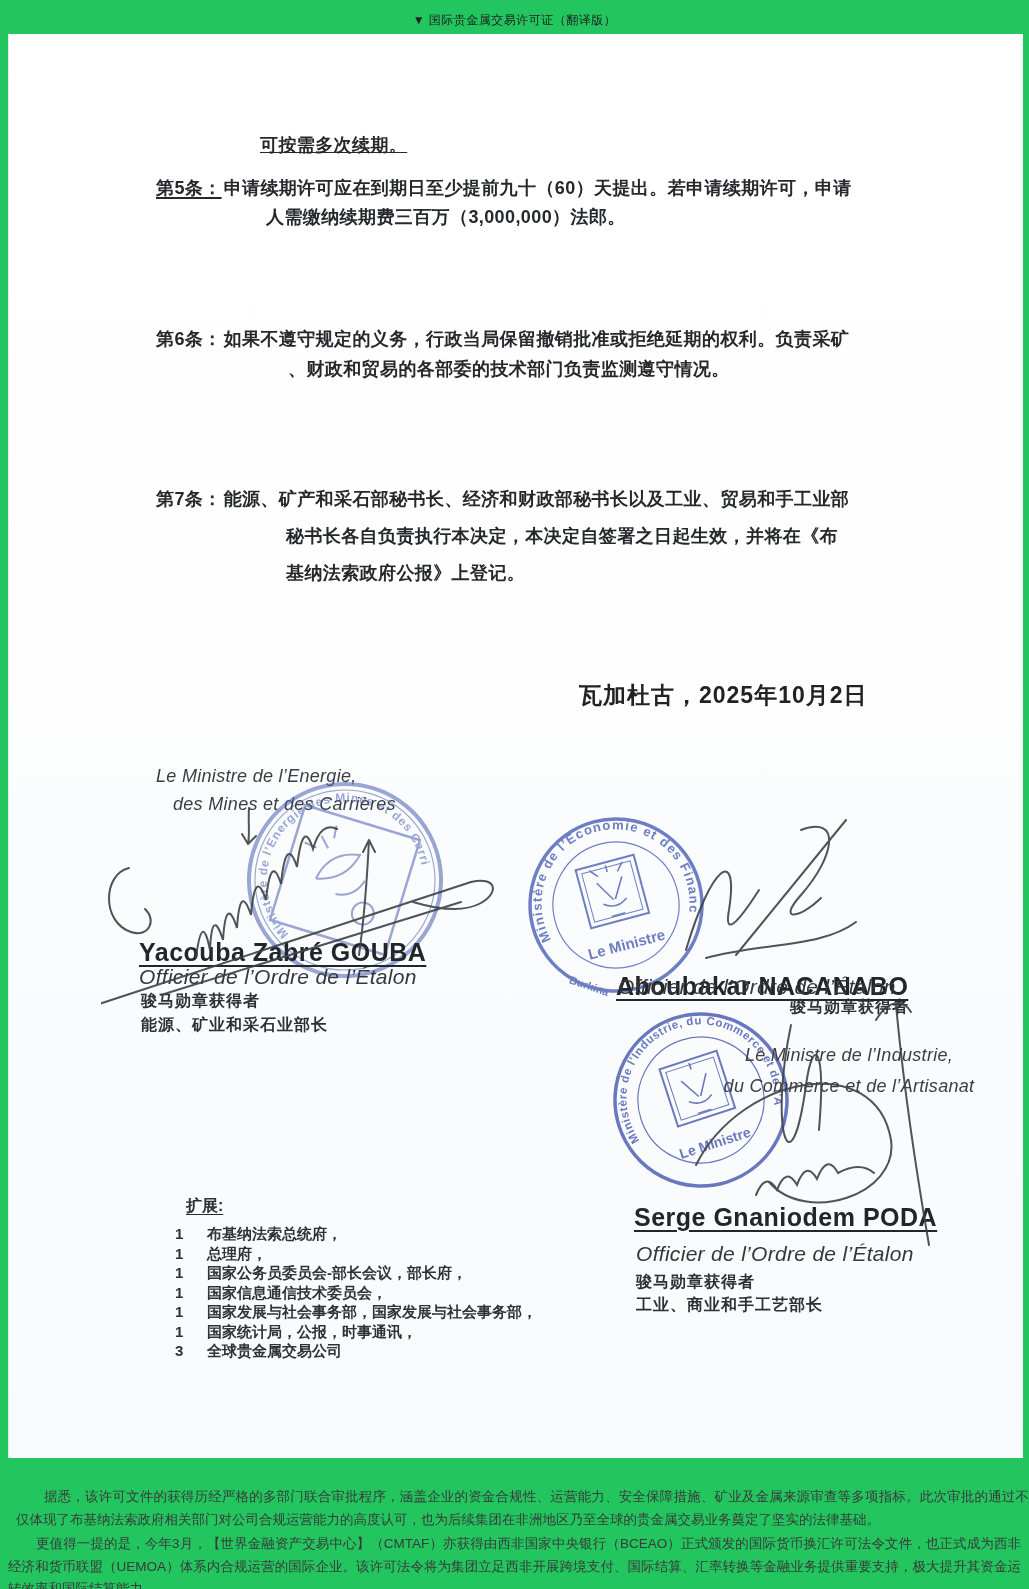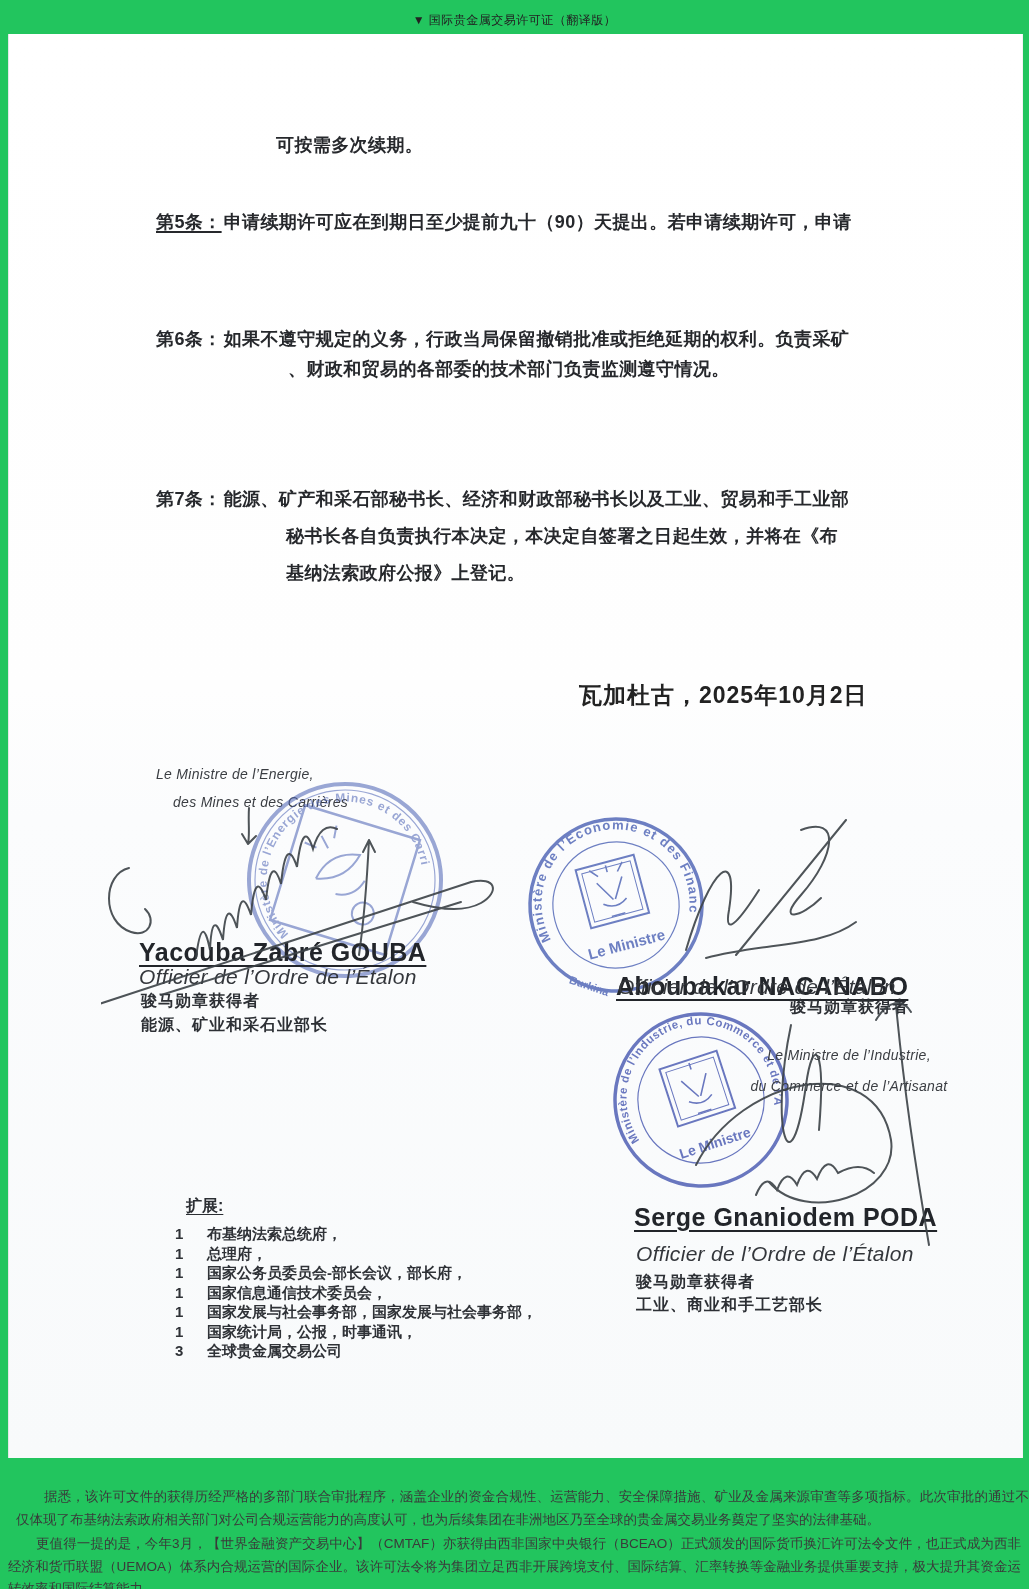--- a/index.html
+++ b/index.html
@@ -5,23 +5,23 @@
   html,body{margin:0;padding:0;background:#fff;}
   .page{position:relative;width:1029px;height:1589px;overflow:hidden;background:#22c55e;
         font-family:"Liberation Sans","DejaVu Sans",sans-serif;color:#26282c;}
   .abs{position:absolute;}
   .top-title{top:12px;left:0;width:100%;text-align:center;font-size:12px;color:#222;font-weight:500;letter-spacing:.5px;}
   .scan{left:8px;top:34px;width:1014px;height:1424px;border-left:1px solid #e4e6e8;
         background:linear-gradient(180deg,#ffffff 0%,#fefefe 46%,#fbfcfd 55%,#f8fafb 100%);
         box-shadow:inset -1px 0 0 #f2f4f5;}
   .body-text{font-size:18px;font-weight:600;color:#26282c;letter-spacing:.4px;white-space:nowrap;}
   .art-label{display:inline-block;margin-right:2px;}
-  .art-label.u{text-decoration:underline;text-decoration-thickness:1.5px;text-underline-offset:3px;margin-top:34px;}
+  .art-label.u{text-decoration:underline;text-decoration-thickness:1.5px;text-underline-offset:3px;}
   .dateline{font-size:23px;font-weight:600;letter-spacing:1px;color:#222;}
-  .fr-title{font-style:italic;font-size:14px;color:#3a3d42;letter-spacing:.3px;font-weight:500;white-space:nowrap;}
+  .fr-title{font-style:italic;font-size:18px;color:#3a3d42;letter-spacing:.3px;font-weight:500;white-space:nowrap;}
   .fr-block{text-align:center;line-height:29px;}
   .sig-name{font-size:25px;font-weight:bold;color:#22252a;letter-spacing:.5px;white-space:nowrap;
             text-decoration:underline;text-decoration-thickness:2px;text-underline-offset:4px;}
   .order-fr{font-style:italic;font-size:21px;color:#33363b;letter-spacing:.3px;white-space:nowrap;}
   .zh-bold{font-size:16px;font-weight:bold;color:#2d3035;letter-spacing:1px;white-space:nowrap;}
   .zh-small{font-size:15px;font-weight:bold;color:#2d3035;letter-spacing:1px;}
   .dist-head{font-size:16px;font-weight:bold;color:#2b2e33;text-decoration:underline;text-underline-offset:3px;}
   .dist-list{font-size:15px;font-weight:600;color:#2f3237;line-height:19.5px;}
   .dist-row{display:flex;}
   .dist-count{flex:0 0 32px;}
@@ -35,25 +35,26 @@
 </style>
 </head>
 <body>
 
 <div class="page">
 
   <div class="abs top-title">▼ 国际贵金属交易许可证（翻译版）</div>
 
   <div class="abs scan">
 
-    <div class="abs body-text" style="left:267px;top:99px;">可按需多次续期。</div>
+    <div class="abs body-text" style="left:251px;top:99px;text-decoration:underline;">可按需多次续期。</div>
 
     <div class="abs body-text" style="left:147px;top:142px;">
-      <span class="art-label u">第5条：</span><span>申请续期许可应在到期日至少提前九十（90）天提出。若申请续期许可，申请</span>
-    </div>
+      <span class="art-label u">第5条：</span><span>申请续期许可应在到期日至少提前九十（60）天提出。若申请续期许可，申请</span>
+    </div>
+    <div class="abs body-text" style="left:257px;top:171px;">人需缴纳续期费三百万（3,000,000）法郎。</div>
 
     <div class="abs body-text" style="left:147px;top:293px;">
       <span class="art-label">第6条：</span><span>如果不遵守规定的义务，行政当局保留撤销批准或拒绝延期的权利。负责采矿</span>
     </div>
     <div class="abs body-text" style="left:279px;top:323px;">、财政和贸易的各部委的技术部门负责监测遵守情况。</div>
 
     <div class="abs body-text" style="left:147px;top:453px;">
       <span class="art-label">第7条：</span><span>能源、矿产和采石部秘书长、经济和财政部秘书长以及工业、贸易和手工业部</span>
     </div>
     <div class="abs body-text" style="left:277px;top:490px;">秘书长各自负责执行本决定，本决定自签署之日起生效，并将在《布</div>

